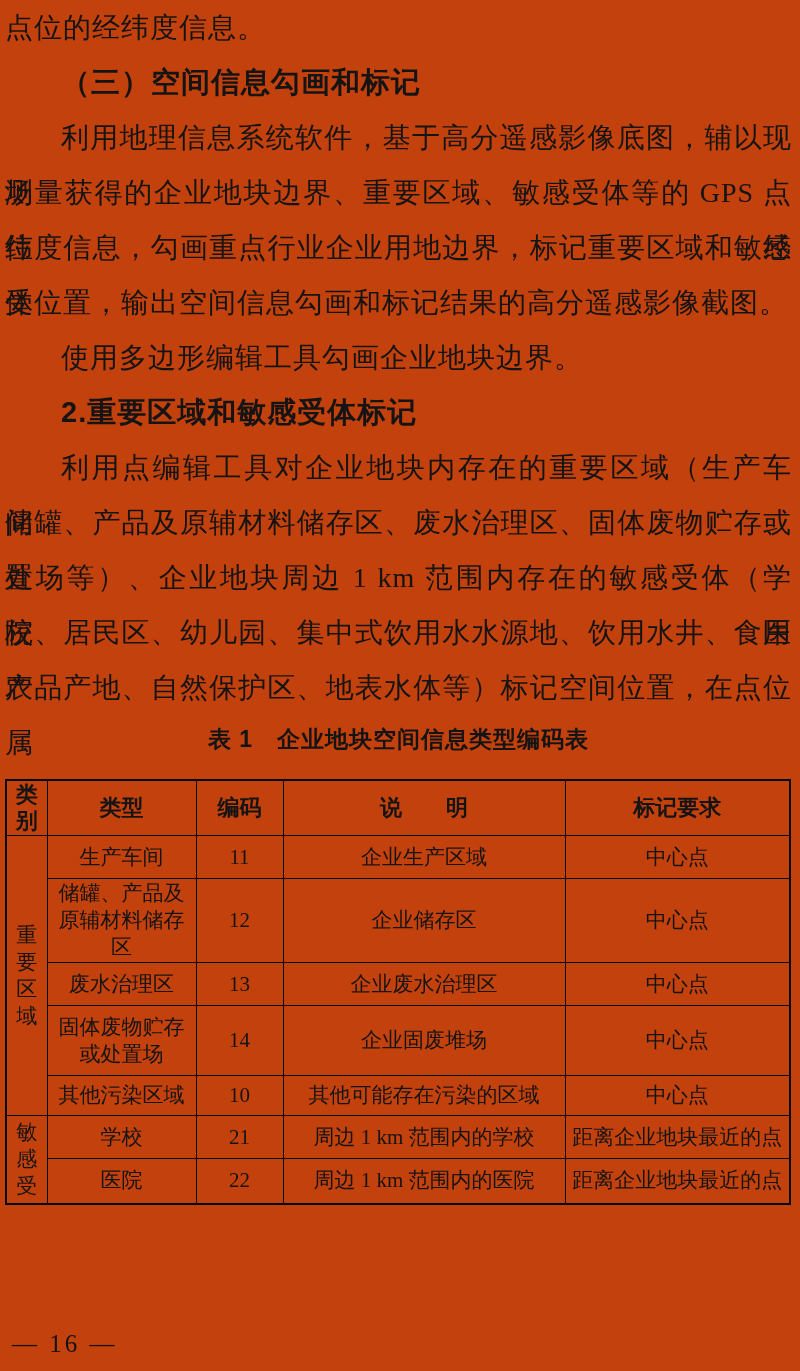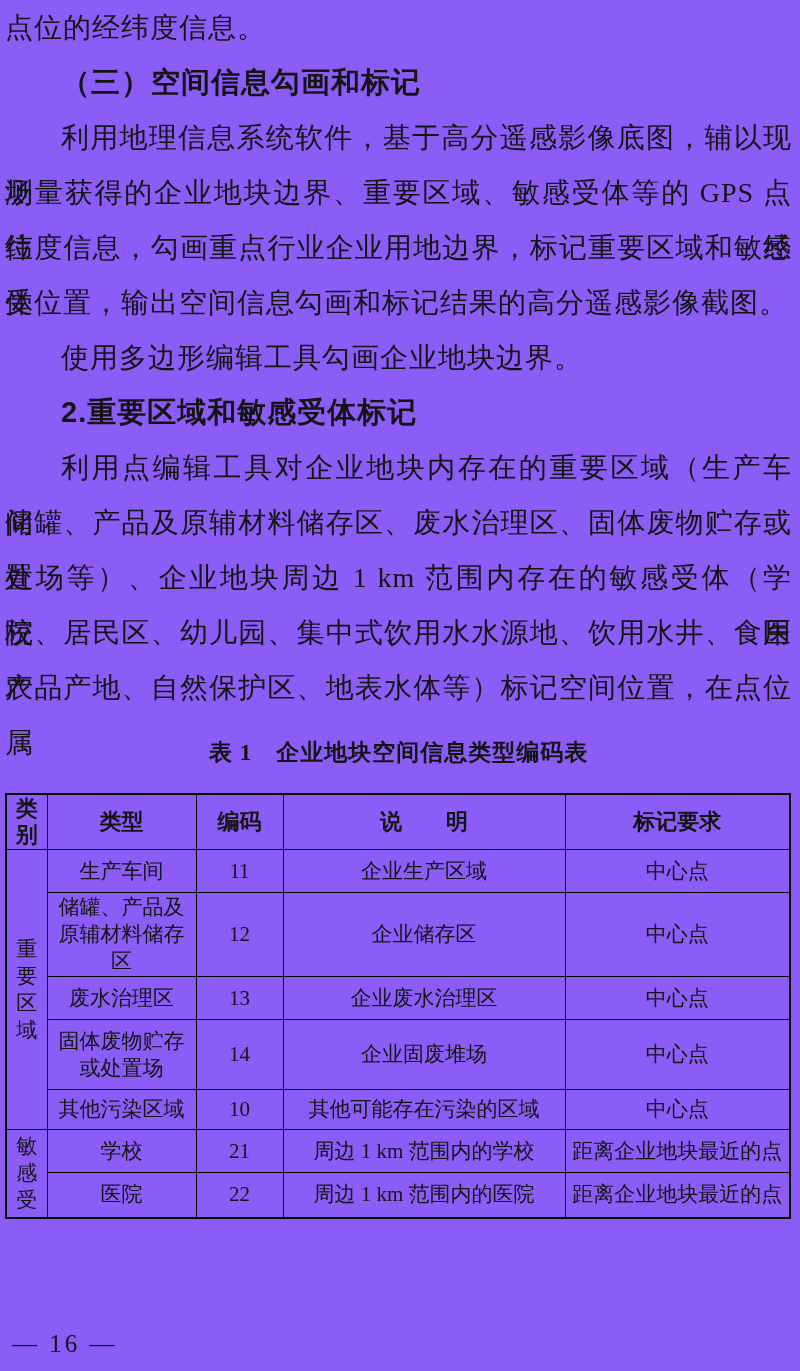--- a/index.html
+++ b/index.html
@@ -1,20 +1,20 @@
 <!DOCTYPE html>
 <html><head>
 <meta charset="utf-8">
 <style>
   * { margin:0; padding:0; box-sizing:border-box; }
   html,body { background:#ffffff; }
   .page {
     position:relative;
     width:800px; height:1371px;
-    background:#8b5cf6;
+    background:#c2410c;
     color:#141414;
     font-family:"Liberation Serif","DejaVu Serif",serif;
     padding:0 8px 0 5px;
     overflow:hidden;
   }
   .bodyline {
     font-size:28px;
     line-height:55px;
     height:55px;
     letter-spacing:1px;
@@ -28,25 +28,25 @@
   .heading {
     font-family:"Liberation Sans","DejaVu Sans",sans-serif;
     font-weight:bold;
     font-size:29px;
     line-height:55px;
     height:55px;
     text-indent:56px;
     letter-spacing:1px;
   }
   .table-caption {
-    font-family:Liberation Serif, serif;
+    font-family:Liberation Sans, sans-serif;
     font-weight:bold;
     font-size:23px;
     text-align:center;
-    margin-top:20px;
+    margin-top:6px;
     line-height:36px;
     height:36px;
     letter-spacing:1px;
   }
   table.codes {
     border-collapse:collapse;
     width:784px;
     margin-top:22px;
     border:2px solid #000;
     table-layout:fixed;

